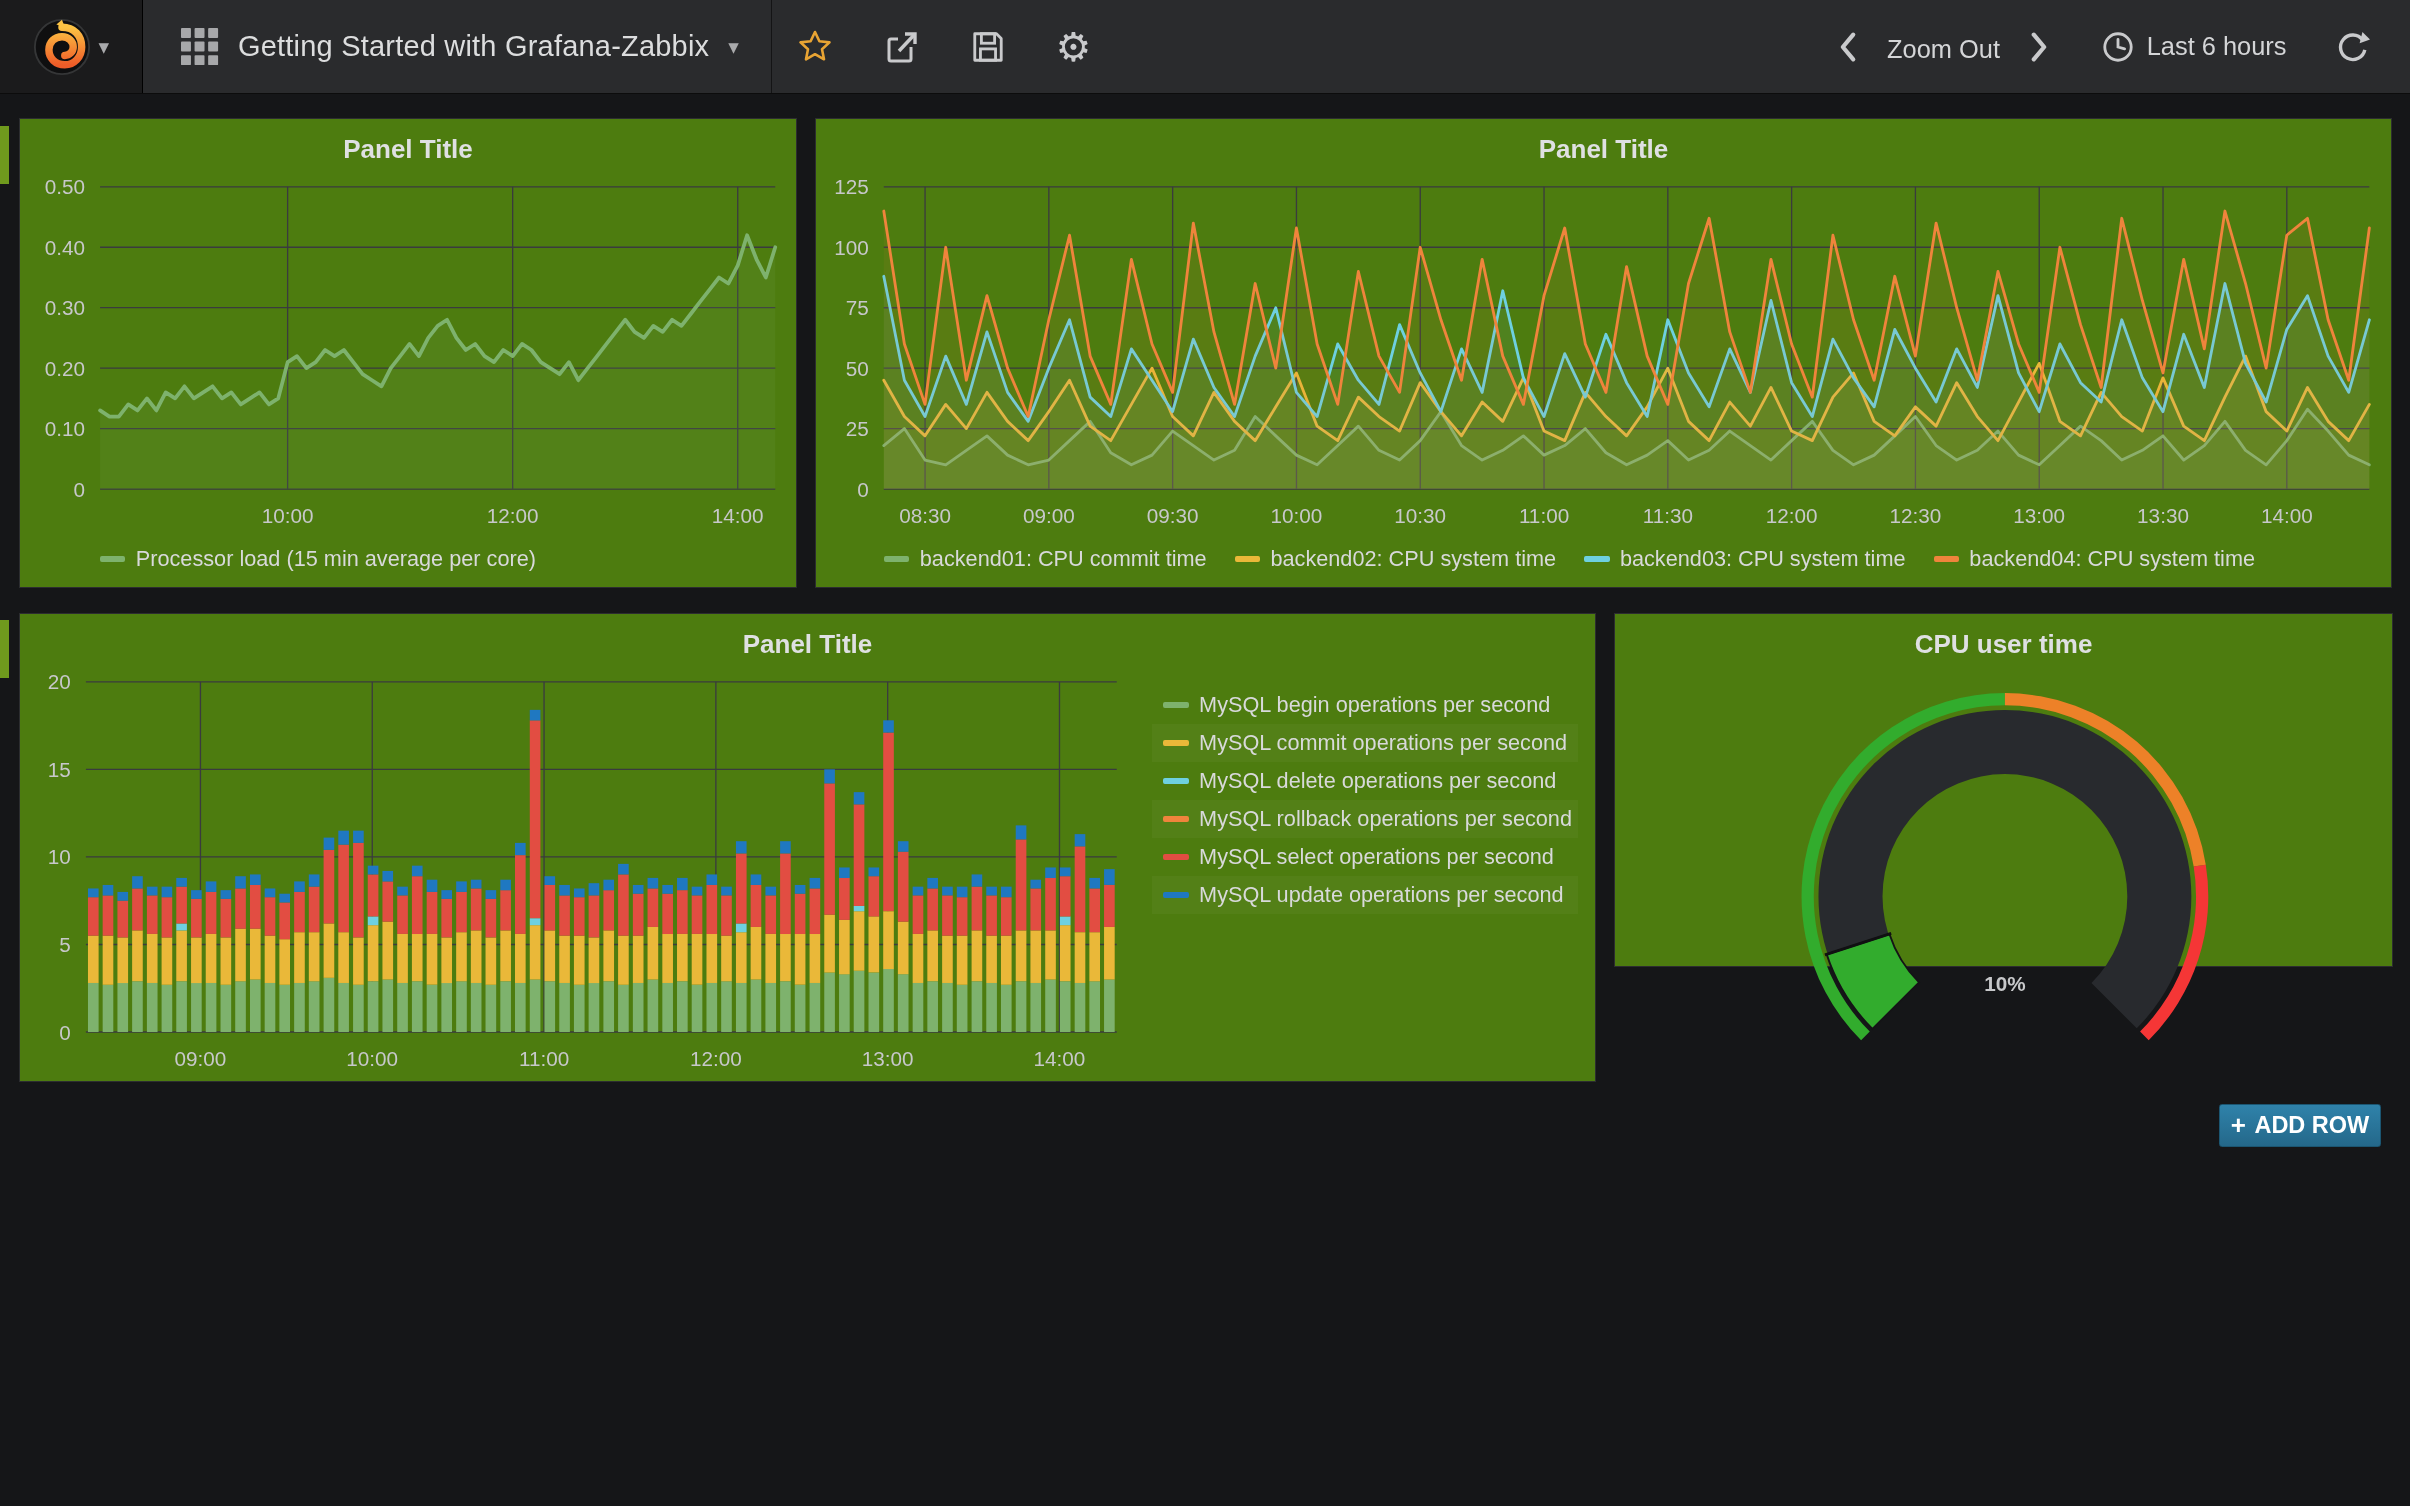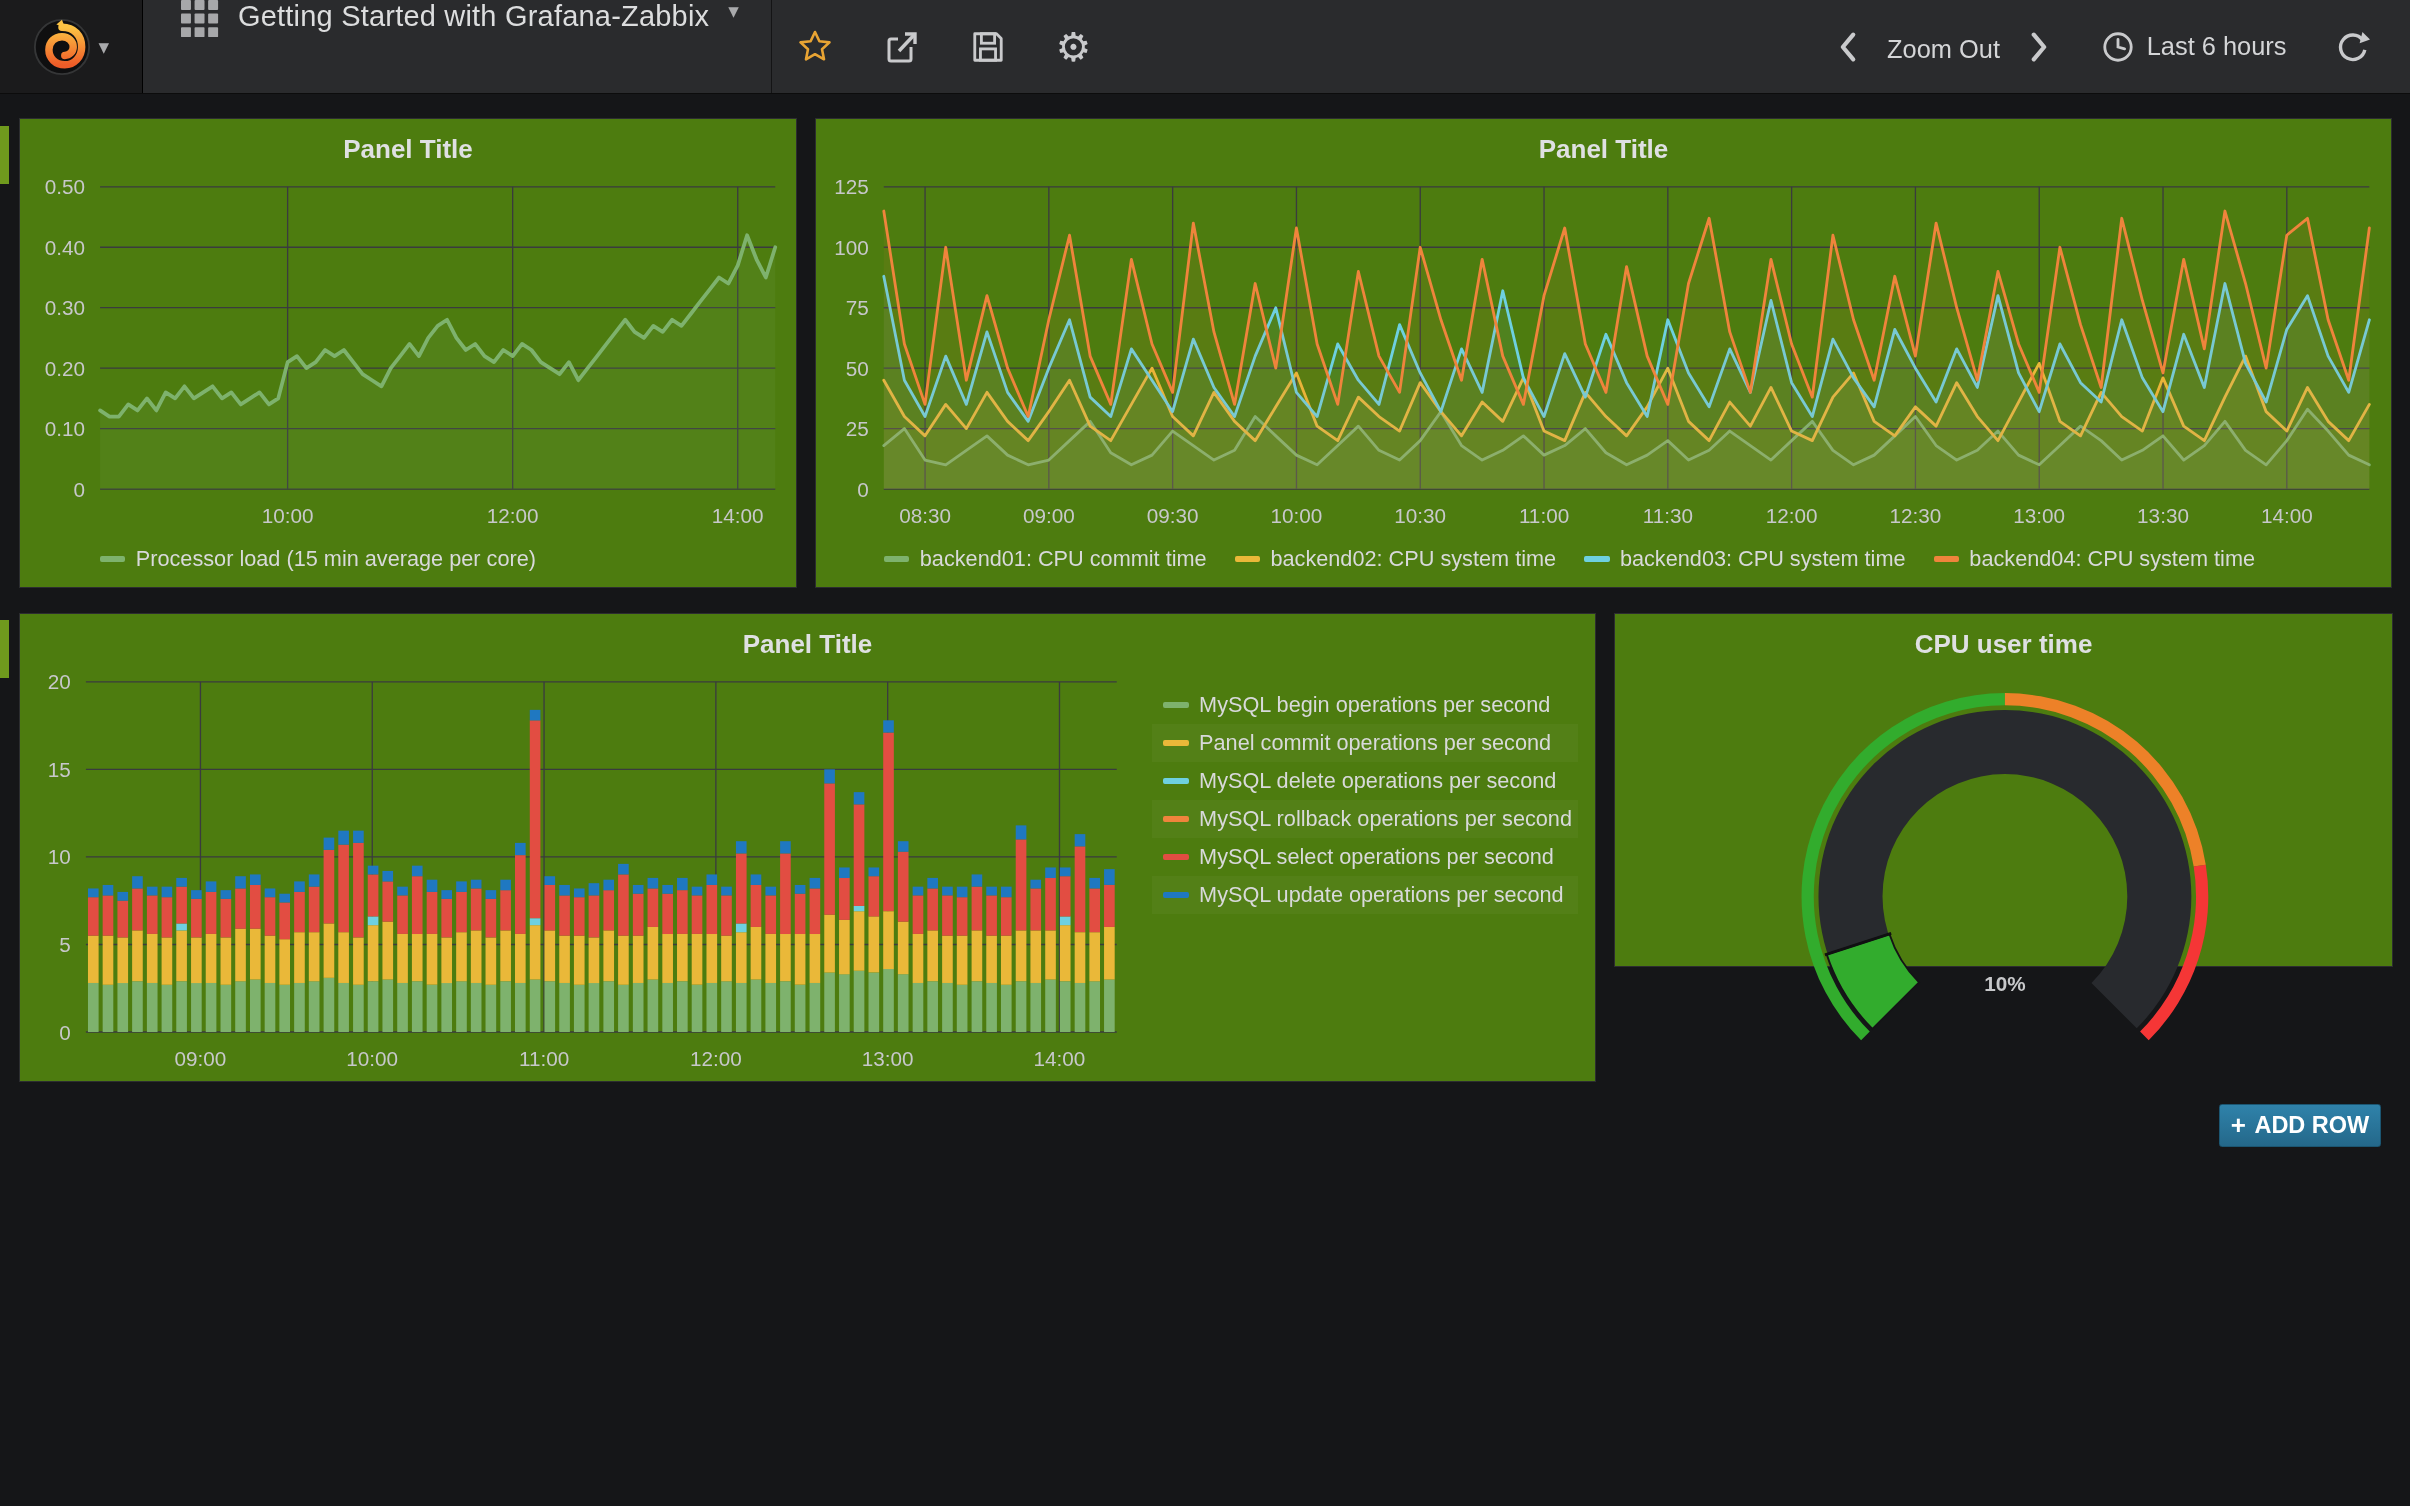--- a/index.html
+++ b/index.html
@@ -17,21 +17,21 @@
     display:flex; align-items:center;
   }
   .logo-block {
     width:143px; height:100%; background:#1b1b1c;
     border-right:1.9px solid #000;
     display:flex; align-items:center; justify-content:center; gap:7.5px;
     cursor:pointer; flex:0 0 auto;
   }
   .caret { color:#a9aaac; font-size:21px; line-height:1; }
   .dash-title {
-    height:100%; display:flex; align-items:flex-start; gap:19px;
+    height:100%; display:flex; align-items:center; gap:19px;
     padding:0 32px 0 38px; border-right:1.9px solid #141415; cursor:pointer;
   }
   .dash-title .title-text { font-size:29px; color:#dcddde; letter-spacing:0.2px; }
   .nav-icons { display:flex; align-items:center; height:100%; }
   .icon-btn {
     height:100%; display:flex; align-items:center; justify-content:center;
     padding:0 25.4px; background:none; border:none; cursor:pointer;
   }
   .gear-glyph { font-size:40px; color:#c9cacc; line-height:1; }
   .nav-spacer { flex:1; }
@@ -576,21 +576,21 @@
       <rect x="1151.5" y="287.8" width="11.3" height="44.6" fill="#E24D42"></rect>
       <rect x="1151.5" y="271.0" width="11.3" height="16.7" fill="#1F78C1"></rect>
     </svg>
   <div class="legend-col" id="legend-panel3">
       <div class="legend-item">
         <span class="dash" style="background: rgb(126, 178, 109);"></span>
         <span>MySQL begin operations per second</span>
       </div>
       <div class="legend-item">
         <span class="dash" style="background: rgb(234, 184, 57);"></span>
-        <span>Panel commit operations per second</span>
+        <span>MySQL commit operations per second</span>
       </div>
       <div class="legend-item">
         <span class="dash" style="background: rgb(110, 208, 224);"></span>
         <span>MySQL delete operations per second</span>
       </div>
       <div class="legend-item">
         <span class="dash" style="background: rgb(239, 132, 60);"></span>
         <span>MySQL rollback operations per second</span>
       </div>
       <div class="legend-item">

